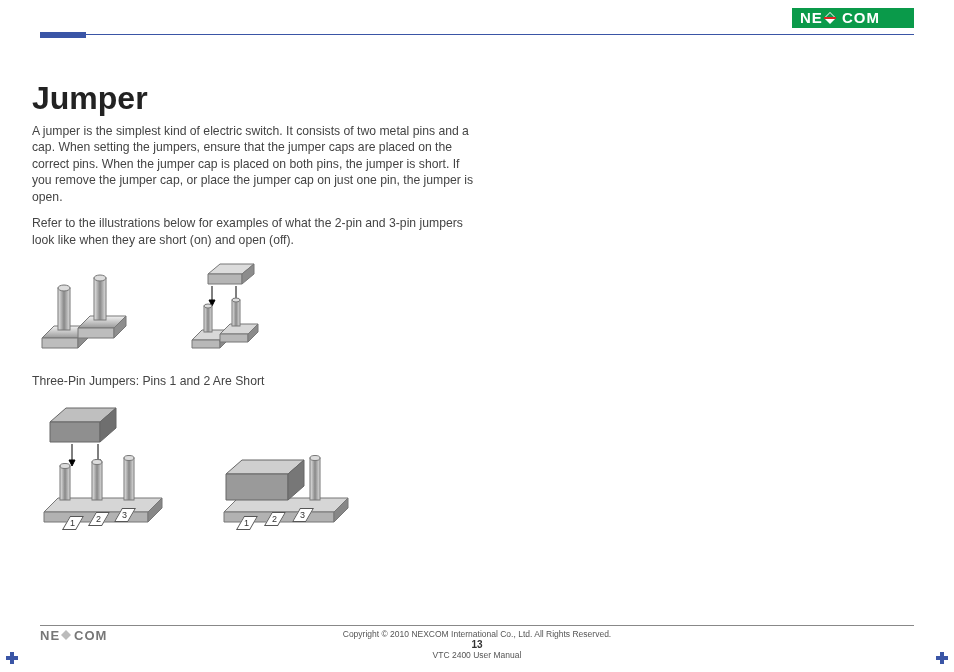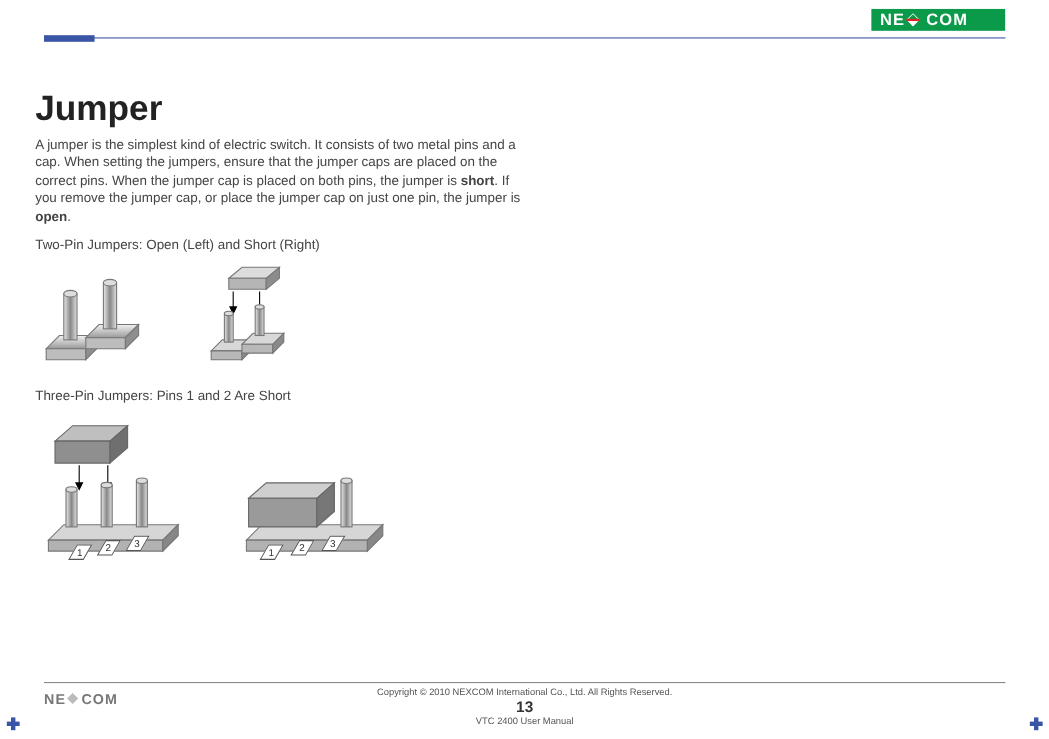--- a/index.html
+++ b/index.html
@@ -27,35 +27,35 @@
   }
   .body-area { position:absolute; left: 32px; top: 80px; width: 450px; }
   .h1 {
     font-size: 32px; font-weight: 700; color: #222;
     margin-bottom: 6px;
   }
   .para {
     font-size: 12.2px; line-height: 1.35;
     color: #444; margin-bottom: 10px;
   }
-  .para strong { font-weight: 700; }
+  .para strong { font-weight: 400; }
   .cap {
     font-size: 12.2px; color: #444;
     margin-top: 6px; margin-bottom: 8px;
   }
   .fig-row { display:flex; gap: 36px; align-items:flex-end; margin: 6px 0 16px 0;}
   .footer {
     position: absolute; left: 40px; right: 40px; bottom: 12px;
     border-top: 1px solid #888;
     font-size: 8.5px; color: #555;
     display: flex; justify-content: space-between; align-items:center;
     padding-top: 3px;
     flex-direction: column;
   }
-  .pg-num { font-weight: 700; font-size: 14px; color:#333; }
+  .pg-num { font-weight: 700; font-size: 10px; color:#333; }
   .crosses { position:absolute; bottom:8px; height:12px; }
   .pin-label {
     position:absolute; width:14px; height:14px;
     background:#fff; border:1px solid #555; transform:skewX(-30deg);
     font-size:9px; line-height:12px; text-align:center; color:#333;
   }
   .pin-label span{ display:inline-block; transform:skewX(30deg);}
 </style>
 </head>
 <body>
@@ -76,22 +76,22 @@
   <div class="hr-accent"></div>
 </div>
 
 <div class="body-area">
   <div class="h1">Jumper</div>
 
   <p class="para">
     <span>A jumper is the simplest kind of electric switch. It consists of two metal pins and a cap. When setting the jumpers, ensure that the jumper caps are placed on the correct pins. When the jumper cap is placed on both pins, the jumper is </span><strong>short</strong><span>. If you remove the jumper cap, or place the jumper cap on just one pin, the jumper is </span><strong>open</strong><span>.</span>
   </p>
 
-
-  <div class="cap">Two-Pin Jumpers: Open (Left) and Short (Right)</div>
+  <p class="para">Refer to the illustrations below for examples of what the 2-pin and 3-pin jumpers look like when they are short (on) and open (off).</p>
+
 
   <div class="fig-row">
     <svg width="110" height="100" viewBox="0 0 110 100">
       <defs>
         <linearGradient id="g1" x1="0" x2="1">
             <stop offset="0" stop-color="#e9e9e9"></stop>
             <stop offset="0.5" stop-color="#888"></stop>
             <stop offset="1" stop-color="#e0e0e0"></stop>
           </linearGradient>
         <linearGradient id="g2" x1="0" x2="0" y1="0" y2="1">

